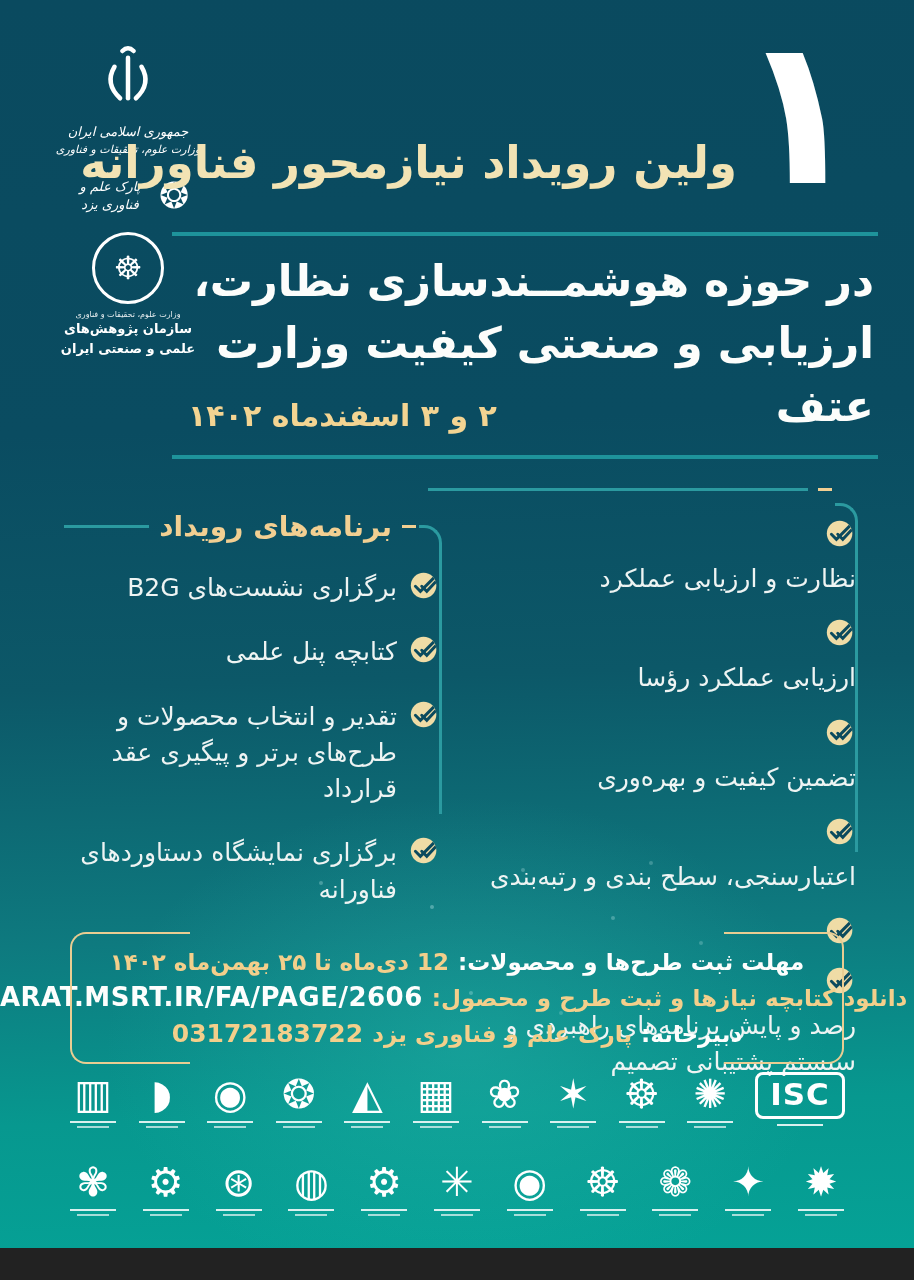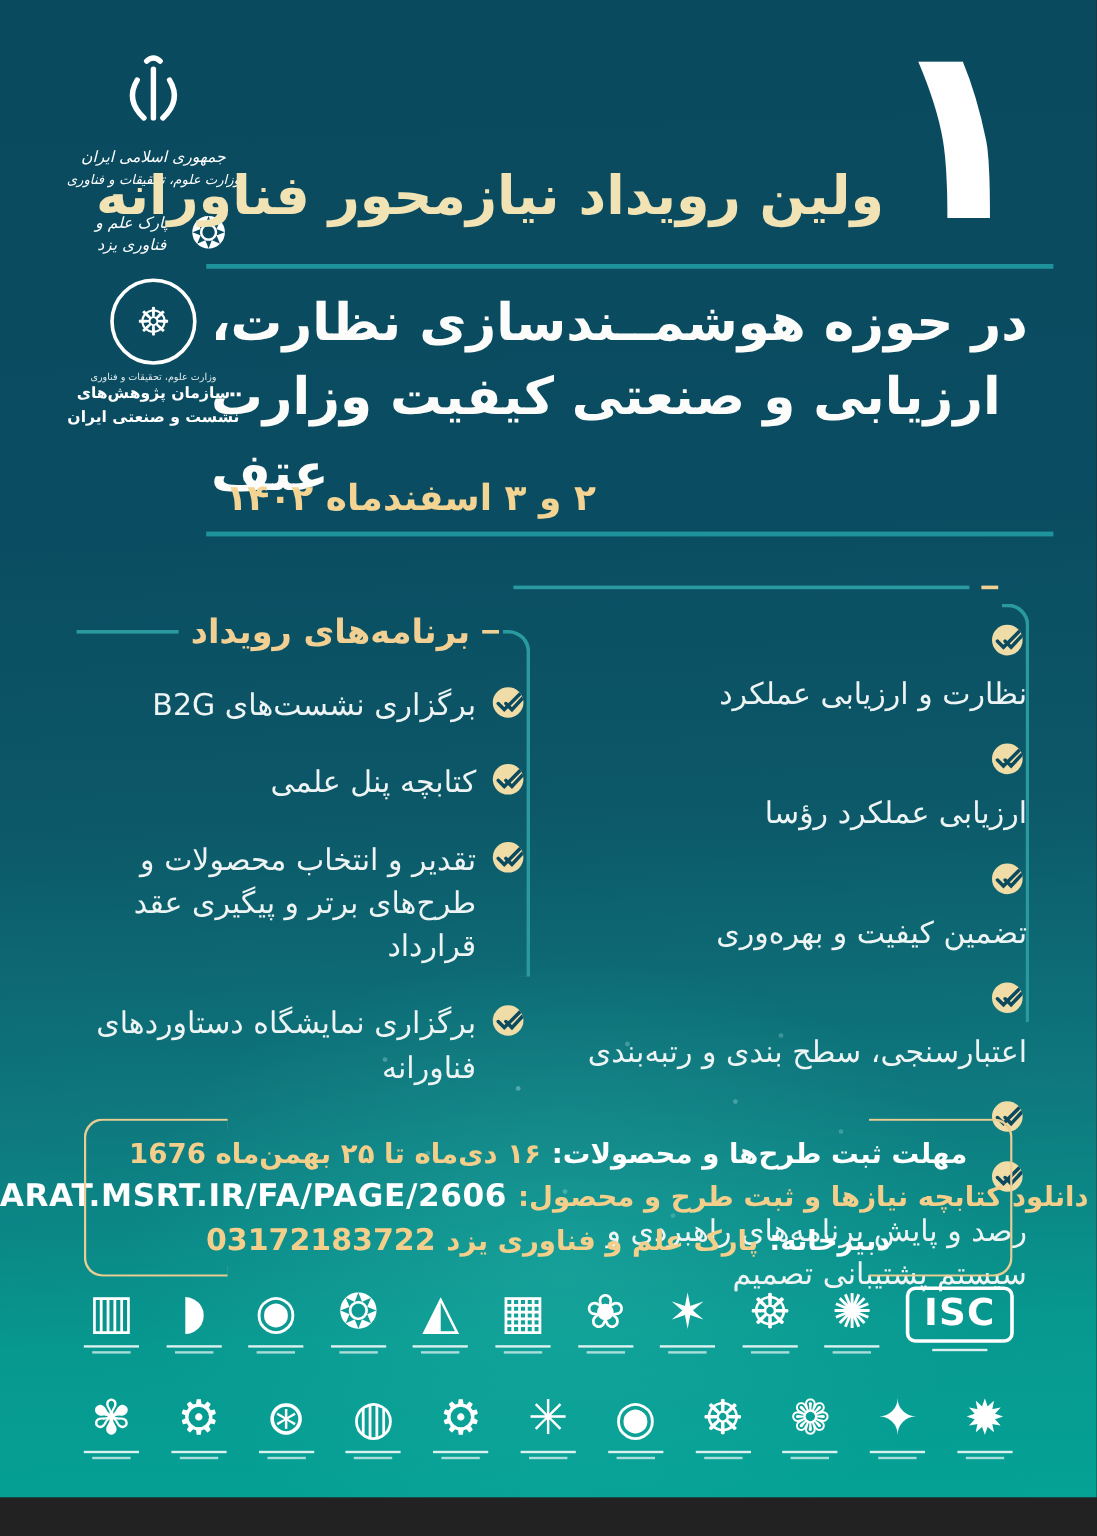--- a/index.html
+++ b/index.html
@@ -35,23 +35,23 @@
   .yazd-flower{font-size:36px;line-height:1;}
   .yazd-cal{font-size:13px;font-style:italic;width:86px;line-height:1.4;}
   .irost-circle{width:66px;height:66px;border:3px solid #fff;border-radius:50%;display:flex;align-items:center;justify-content:center;font-size:32px;margin-bottom:6px;}
   .irost-cap-s{font-size:8px;opacity:.9;}
   .irost-cap{font-size:13px;font-weight:bold;line-height:1.5;}
   
   .hero{position:absolute;top:18px;right:52px;display:flex;align-items:flex-end;}
   .numeral{font-size:205px;line-height:.92;color:#fff;font-weight:bold;letter-spacing:-6px;}
   .hero-title{font-size:45px;font-weight:bold;color:#f2e3b4;margin-bottom:18px;margin-left:4px;white-space:nowrap;}
   
-  .subtitle{position:absolute;top:220px;right:36px;width:698px;
+  .subtitle{position:absolute;top:232px;right:36px;width:698px;
     border-top:4px solid #1e939b;border-bottom:4px solid #1e939b;
-    padding:14px 4px 18px 4px;text-align:left;color:#fcfdfb;
+    padding:14px 4px 18px 4px;text-align:right;color:#fcfdfb;
     font-size:43px;font-weight:bold;line-height:1.45;}
   .date-line{position:absolute;top:398px;left:188px;color:#f3d492;font-size:30px;font-weight:bold;}
   
   .col{position:absolute;color:#eef4f3;}
   .col-axes{top:488px;right:52px;width:434px;}
   .col-programs{top:510px;right:468px;width:382px;}
   .connector{position:absolute;top:15px;right:4px;width:20px;
     border-top:3px solid #2b9aa0;border-right:3px solid #2b9aa0;border-top-right-radius:18px;}
   .col-axes .connector{height:346px;}
   .col-programs .connector{height:286px;}
@@ -117,21 +117,21 @@
     <div class="cal2">وزارت علوم، تحقیقات و فناوری</div>
 
     <div class="org-yazd">
       <span class="yazd-flower">❂</span>
       <span class="yazd-cal">پارک علم و فناوری یزد</span>
     </div>
 
     <div class="irost-circle">☸</div>
     <div class="irost-cap-s">وزارت علوم، تحقیقات و فناوری</div>
     <div class="irost-cap">سازمان پژوهش‌های</div>
-    <div class="irost-cap">نشست و صنعتی ایران</div>
+    <div class="irost-cap">علمی و صنعتی ایران</div>
   </div>
 
   <div class="hero">
     <span class="numeral">۱</span>
     <span class="hero-title">ولین رویداد نیازمحور فناورانه</span>
   </div>
 
   <div class="subtitle">
     <div>در حوزه هوشمــندسازی نظارت،</div>
     <div>ارزیابی و صنعتی کیفیت وزارت عتف</div>
@@ -255,21 +255,21 @@
         </svg>
       <span class="item-text">برگزاری نمایشگاه دستاوردهای فناورانه</span>
     </div>
   </div>
 
   <div class="info-box">
     <div class="bracket bracket-left"></div>
     <div class="bracket bracket-right"></div>
     <div class="info-row">
       <span class="ir-white">مهلت ثبت طرح‌ها و محصولات:</span>
-      <span class="ir-gold">۱۶ دی‌ماه تا ۲۵ بهمن‌ماه 1676</span>
+      <span class="ir-gold">12 دی‌ماه تا ۲۵ بهمن‌ماه ۱۴۰۲</span>
     </div>
     <div class="info-row">
       <span class="ir-gold">وبگاه دانلود کتابچه نیازها و ثبت طرح و محصول:</span>
       <span class="ir-url">NEZARAT.MSRT.IR/FA/PAGE/2606</span>
     </div>
     <div class="info-row">
       <span class="ir-white">دبیرخانه:</span>
       <span class="ir-gold">پارک علم و فناوری یزد</span>
       <span class="ir-phone">03172183722</span>
     </div>

